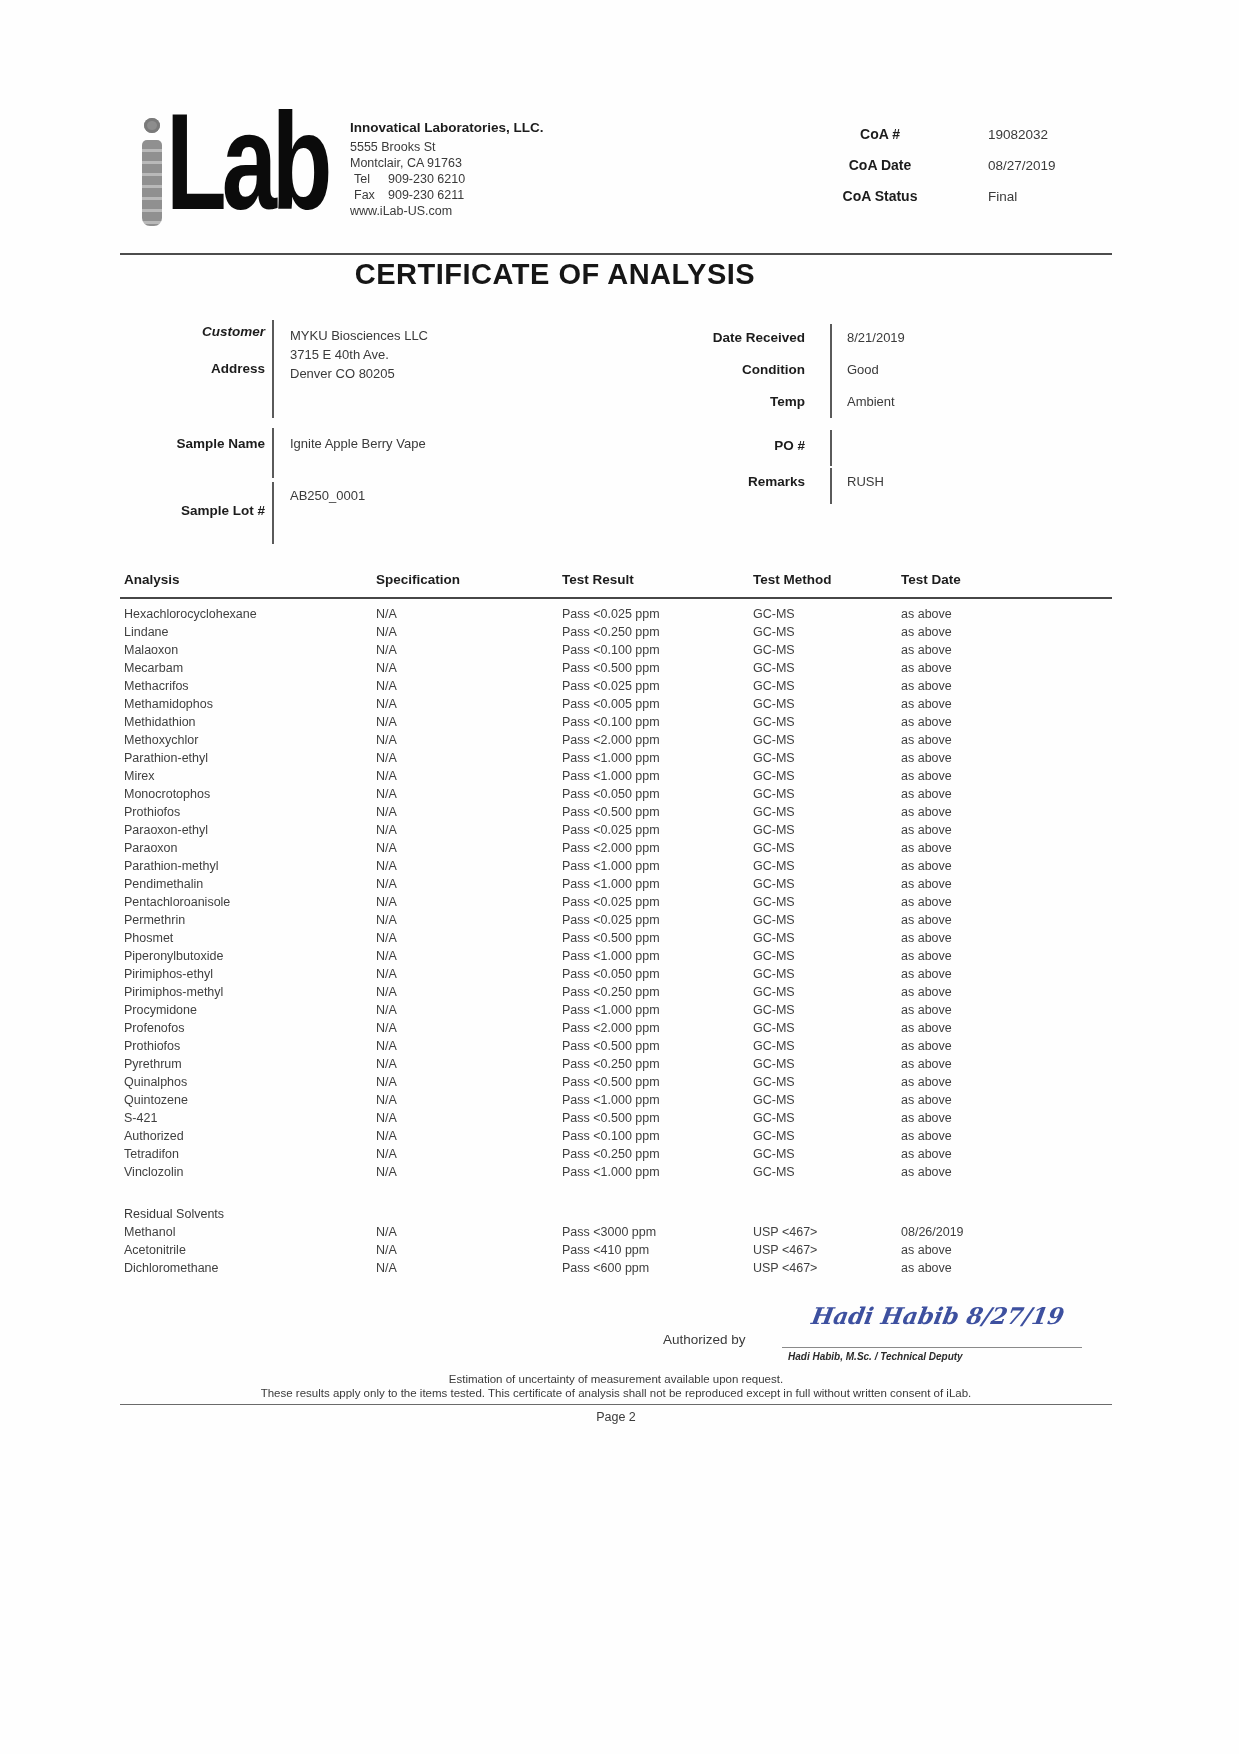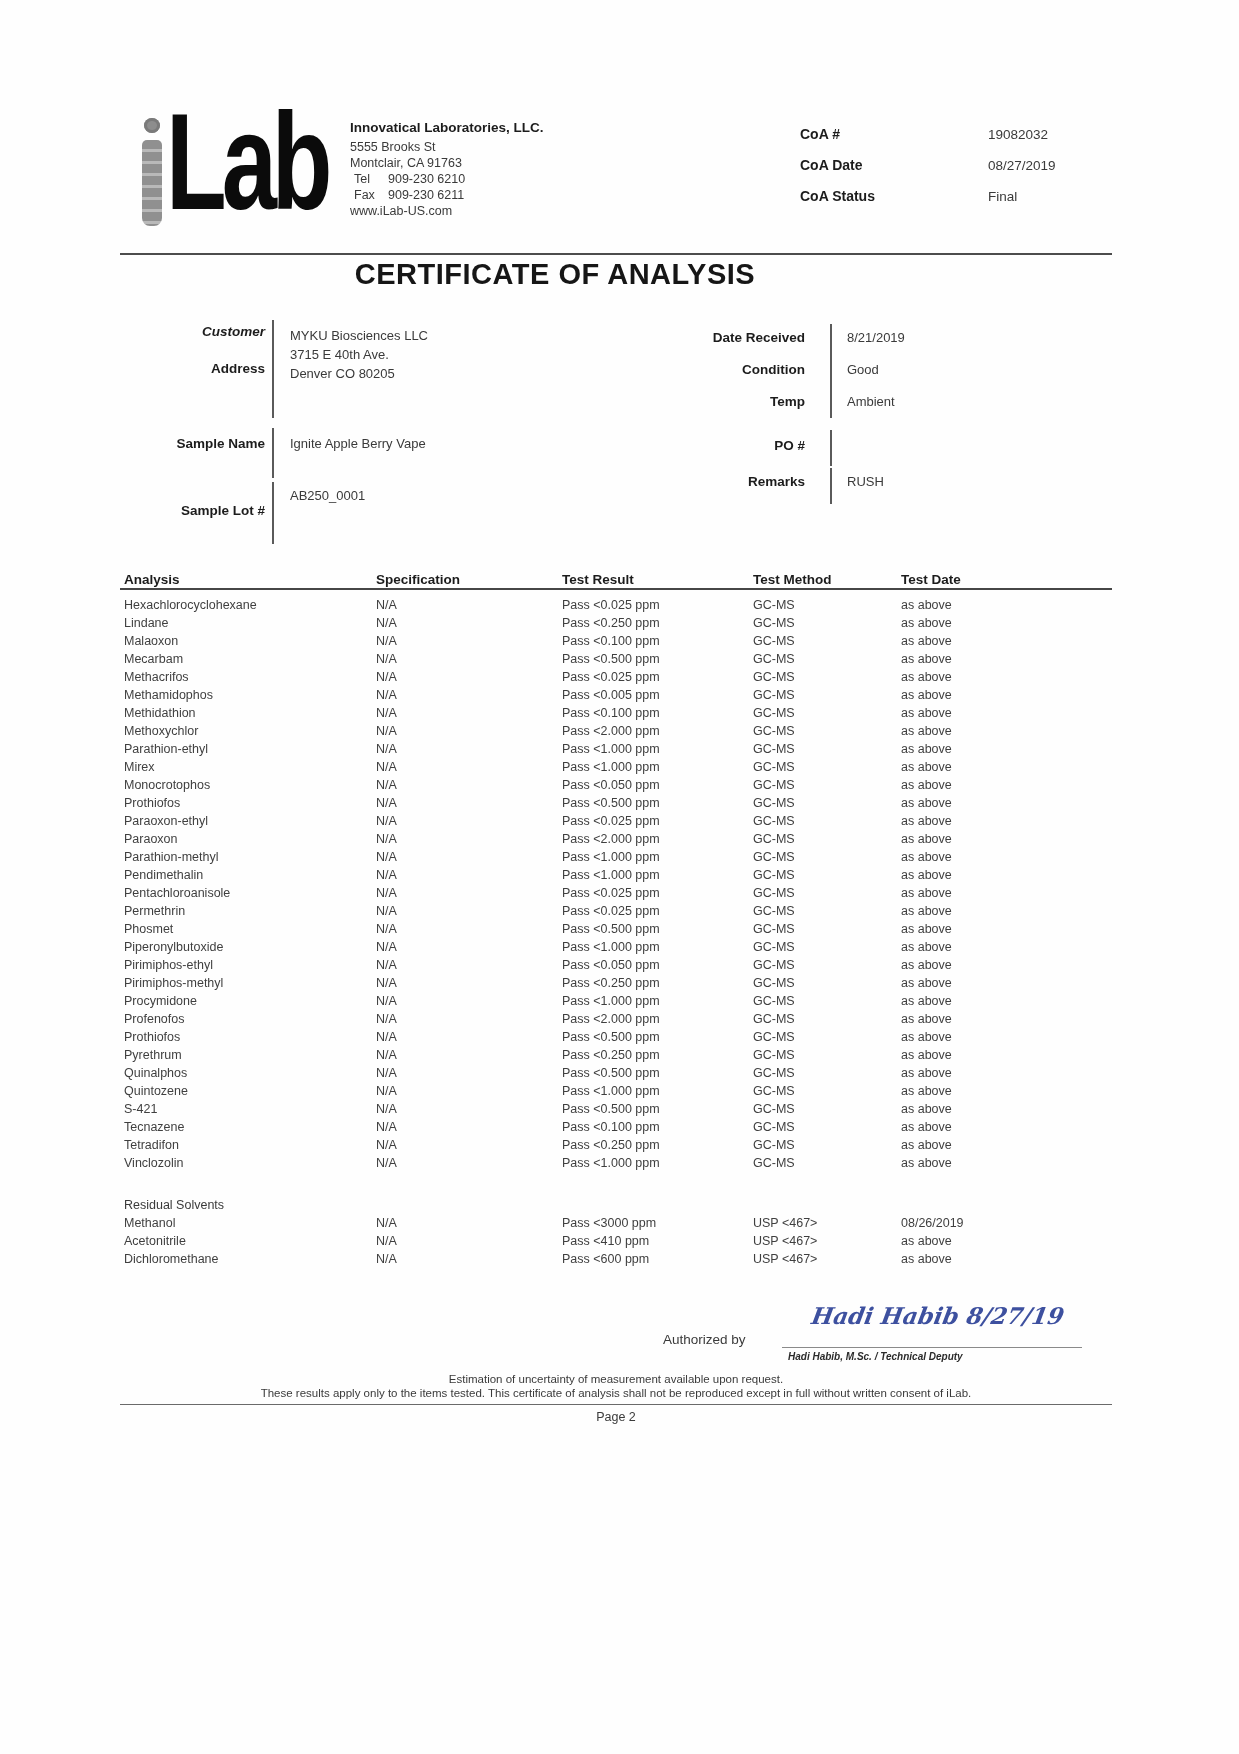--- a/index.html
+++ b/index.html
@@ -28,39 +28,39 @@
               letter-spacing: -7px; line-height: 1; color: #0b0b0b;
               transform: scaleX(0.72); transform-origin: left top; }
 
   .company { position: absolute; left: 230px; top: 8px; font-size: 12.5px; line-height: 16px; color: #3a3a3a; }
   .company .co-name { font-size: 13.5px; font-weight: bold; color: #1c1c1c; margin-bottom: 3px; }
   .tel-row { display: flex; }
   .tel-row .tl { width: 38px; padding-left: 4px; }
 
   .coa-block { position: absolute; right: 2px; top: 14px; width: 310px; }
   .coa-row { display: flex; height: 31px; align-items: baseline; }
-  .coa-row .cl { width: 160px; text-align: left; font-weight: bold; font-size: 14px; color: #1c1c1c; }
+  .coa-row .cl { width: 160px; text-align: center; font-weight: bold; font-size: 14px; color: #1c1c1c; }
   .coa-row .cv { padding-left: 28px; font-size: 13.5px; color: #3a3a3a; }
 
   .rule-top { position: absolute; top: 253px; left: 120px; width: 992px; border-top: 2px solid #4c4c4c; }
 
   
   .cert-title { position: absolute; top: 258px; left: 120px; width: 870px; text-align: center;
                 font-size: 29px; font-weight: bold; letter-spacing: 0.5px; color: #161616; }
 
   
   .info { position: absolute; top: 316px; left: 120px; width: 992px; height: 230px; font-size: 13px; }
   .ilabel { position: absolute; font-weight: bold; font-size: 13.5px; color: #1c1c1c; text-align: right; }
   .ival { position: absolute; color: #3a3a3a; }
   .vline { position: absolute; width: 2px; background: #5a5a5a; }
 
   
   .results-table { position: absolute; top: 572px; left: 120px; width: 992px; border-collapse: collapse; table-layout: fixed; }
   .results-table th { text-align: left; font-size: 13.5px; font-weight: bold; color: #1c1c1c;
-                      padding: 0 0 1px 0; border-bottom: 2px solid #464646; }
+                      padding: 0 0 10px 0; border-bottom: 2px solid #464646; }
   .results-table th:first-child { padding-left: 4px; }
   .results-table td { font-size: 12.5px; color: #3f3f3f; height: 18px; line-height: 18px;
                       white-space: nowrap; overflow: hidden; }
   .results-table td:first-child { padding-left: 4px; }
   .results-table tr.spacer-sm td { height: 7px; line-height: 7px; }
   .results-table tr.spacer-lg td { height: 24px; line-height: 24px; }
   .results-table tr.section-row td { color: #3a3a3a; }
 
   
   .sig-area { position: absolute; top: 1300px; left: 120px; width: 992px; height: 90px; }
@@ -377,21 +377,21 @@
           <td>as above</td>
         </tr>
         <tr>
           <td>S-421</td>
           <td>N/A</td>
           <td>Pass &lt;0.500 ppm</td>
           <td>GC-MS</td>
           <td>as above</td>
         </tr>
         <tr>
-          <td>Tecnazene</td>
+          <td>Authorized</td>
           <td>N/A</td>
           <td>Pass &lt;0.100 ppm</td>
           <td>GC-MS</td>
           <td>as above</td>
         </tr>
         <tr>
           <td>Tetradifon</td>
           <td>N/A</td>
           <td>Pass &lt;0.250 ppm</td>
           <td>GC-MS</td>

